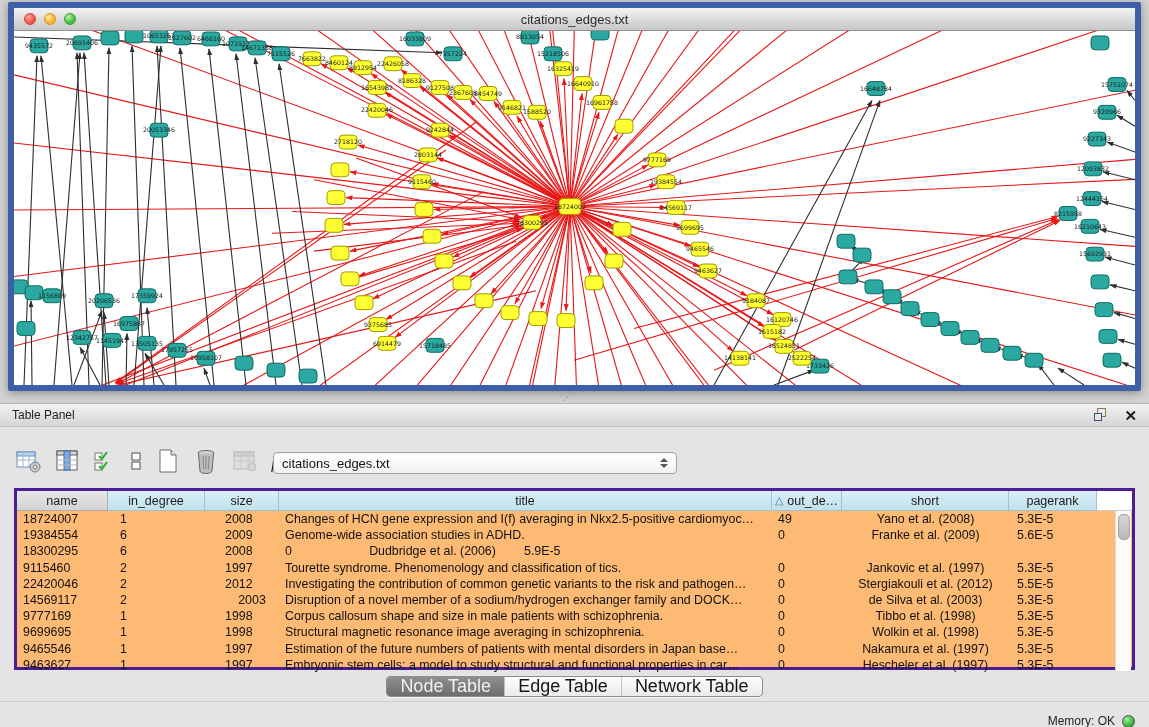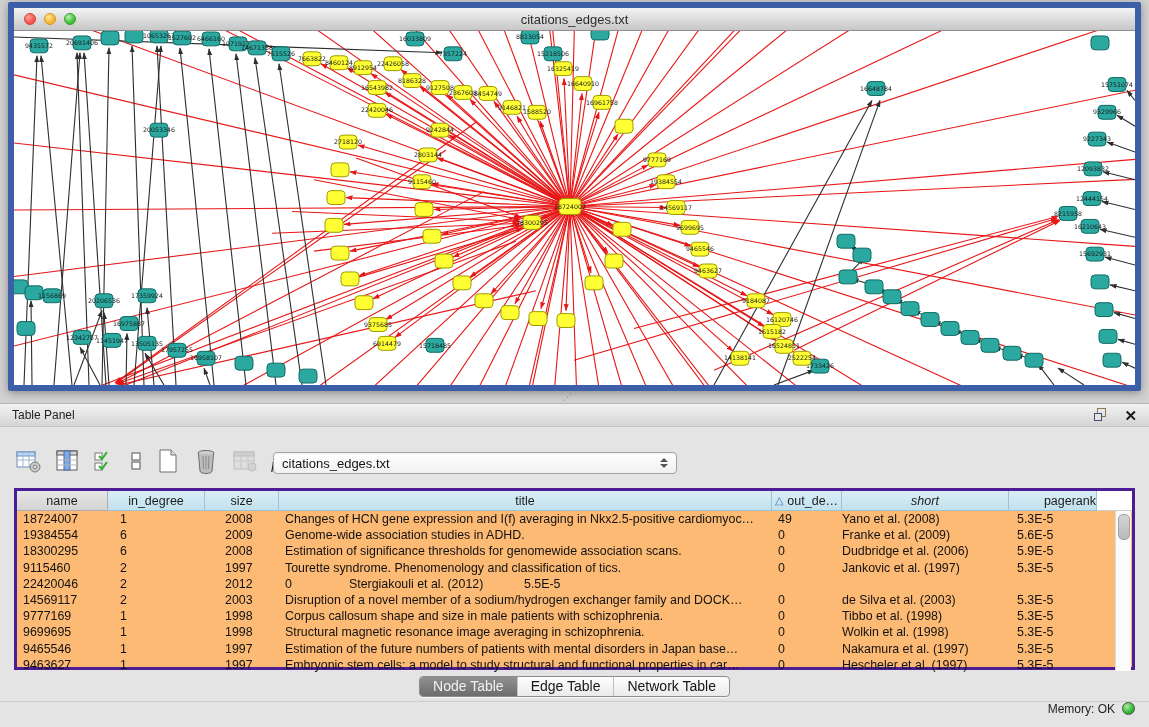--- a/index.html
+++ b/index.html
@@ -49,33 +49,33 @@
   .thead{display:flex;height:20px;}
   .th{box-sizing:border-box;border-right:1px solid #9fc3d2;border-bottom:1px solid #9fc3d2;
       background:linear-gradient(#daeff7,#c1e1ee);font-size:12.5px;display:flex;align-items:center;
       justify-content:center;color:#1b1b1b;white-space:nowrap;overflow:hidden;}
   .th.c0{background:linear-gradient(#e6e6e6,#d3d3d3);border-right:1px solid #adadad;border-bottom:1px solid #adadad;}
   .th .sortg{color:#3f6fae;font-size:11px;margin-right:4px;}
   .th-filler{flex:1;background:#fff;border-bottom:1px solid #cdcdcd;}
   .tbody{position:relative;font-size:12.4px;color:#121212;}
   .tr{display:flex;height:16.2px;line-height:16.2px;}
   .td{box-sizing:border-box;white-space:nowrap;overflow:hidden;}
-  .a-left{text-align:left;}.a-center{}
+  .a-left{text-align:left;}.a-center{text-align:center;}
   .scrollbar{position:absolute;right:1px;top:20px;width:15px;height:160px;background:#fbfbfb;border-left:1px solid #dcdcdc;}
   .thumb{position:absolute;left:2px;top:3px;width:10px;height:24px;background:linear-gradient(#d6d6d6,#b9b9b9);
          border:1px solid #a2a2a2;border-radius:5px;}
 
   .tabsbar{position:absolute;left:0;right:0;top:272px;display:flex;justify-content:center;}
   .seg{display:flex;border:1px solid #8d8d8d;border-radius:4px;overflow:hidden;
        background:linear-gradient(#fefefe,#eaeaea);box-shadow:0 1px 0 rgba(255,255,255,.7);}
-  .seg-item{padding:0 13px;height:19px;line-height:19px;font-size:14px;color:#161616;border-left:1px solid #c2c2c2;}
+  .seg-item{padding:0 13px;height:19px;line-height:19px;font-size:18px;color:#161616;border-left:1px solid #c2c2c2;}
   .seg-item:first-child{border-left:none;}
   .seg-item.active{background:linear-gradient(#909090,#6d6d6d);color:#f1f1f1;border-left-color:#7a7a7a;}
 
-  .statusbar{position:absolute;left:0;right:0;bottom:0;height:27px;display:flex;align-items:flex-start;
+  .statusbar{position:absolute;left:0;right:0;bottom:0;height:27px;display:flex;align-items:flex-end;
              justify-content:flex-end;gap:7px;padding-right:14px;box-sizing:border-box;font-size:12px;color:#1e1e1e;
              border-top:1px solid #cdcdcd;background:#e4e4e4;}
   .mem-dot{width:13px;height:13px;border-radius:50%;background:radial-gradient(circle at 35% 30%,#a8eda0,#2eb22e 65%);
            border:1px solid #4c4c4c;box-sizing:border-box;}
 </style>
 </head>
 <body>
 
 <div id="screen">
 
@@ -551,24 +551,24 @@
           <div class="th" style="width: 74px;">
             <span>size</span>
           </div>
           <div class="th" style="width: 493px;">
             <span>title</span>
           </div>
           <div class="th" style="width: 70px;">
             <span class="sortg">△</span>
             <span>out_de…</span>
           </div>
-          <div class="th" style="width: 167px; font-style: italic;">
+          <div class="th" style="width: 167px;">
             <span>short</span>
           </div>
-          <div class="th" style="width: 88px; justify-content: flex-end;">
+          <div class="th" style="width: 88px;">
             <span>pagerank</span>
           </div>
           <div class="th-filler"></div>
         </div>
       <div class="tbody" id="tbody">
           <div class="tr">
             <div class="td a-left" style="width: 91px; padding-left: 6px;">18724007</div>
             <div class="td a-left" style="width: 97px; padding-left: 12px;">1</div>
             <div class="td a-left" style="width: 74px; padding-left: 20px;">2008</div>
             <div class="td a-left" style="width: 493px; padding-left: 6px;">Changes of HCN gene expression and I(f) averaging in Nkx2.5-positive cardiomyoc…</div>
@@ -582,46 +582,46 @@
             <div class="td a-left" style="width: 74px; padding-left: 20px;">2009</div>
             <div class="td a-left" style="width: 493px; padding-left: 6px;">Genome-wide association studies in ADHD.</div>
             <div class="td a-left" style="width: 70px; padding-left: 6px;">0</div>
             <div class="td a-center" style="width: 167px; padding-left: 0px;">Franke et al. (2009)</div>
             <div class="td a-left" style="width: 88px; padding-left: 8px;">5.6E-5</div>
           </div>
           <div class="tr">
             <div class="td a-left" style="width: 91px; padding-left: 6px;">18300295</div>
             <div class="td a-left" style="width: 97px; padding-left: 12px;">6</div>
             <div class="td a-left" style="width: 74px; padding-left: 20px;">2008</div>
-            <div class="td a-left" style="width: 493px; padding-left: 6px;">Estimation of significance thresholds for genomewide association scans.</div>
             <div class="td a-left" style="width: 70px; padding-left: 6px;">0</div>
             <div class="td a-center" style="width: 167px; padding-left: 0px;">Dudbridge et al. (2006)</div>
             <div class="td a-left" style="width: 88px; padding-left: 8px;">5.9E-5</div>
           </div>
           <div class="tr">
             <div class="td a-left" style="width: 91px; padding-left: 6px;">9115460</div>
             <div class="td a-left" style="width: 97px; padding-left: 12px;">2</div>
             <div class="td a-left" style="width: 74px; padding-left: 20px;">1997</div>
             <div class="td a-left" style="width: 493px; padding-left: 6px;">Tourette syndrome. Phenomenology and classification of tics.</div>
             <div class="td a-left" style="width: 70px; padding-left: 6px;">0</div>
             <div class="td a-center" style="width: 167px; padding-left: 0px;">Jankovic et al. (1997)</div>
             <div class="td a-left" style="width: 88px; padding-left: 8px;">5.3E-5</div>
           </div>
           <div class="tr">
             <div class="td a-left" style="width: 91px; padding-left: 6px;">22420046</div>
             <div class="td a-left" style="width: 97px; padding-left: 12px;">2</div>
             <div class="td a-left" style="width: 74px; padding-left: 20px;">2012</div>
+            <div class="td a-left" style="width: 493px; padding-left: 6px;">Investigating the contribution of common genetic variants to the risk and pathogen…</div>
             <div class="td a-left" style="width: 70px; padding-left: 6px;">0</div>
             <div class="td a-center" style="width: 167px; padding-left: 0px;">Stergiakouli et al. (2012)</div>
             <div class="td a-left" style="width: 88px; padding-left: 8px;">5.5E-5</div>
           </div>
           <div class="tr">
             <div class="td a-left" style="width: 91px; padding-left: 6px;">14569117</div>
             <div class="td a-left" style="width: 97px; padding-left: 12px;">2</div>
-            <div class="td a-left" style="width: 74px; padding-left: 20px;">2003</div>
+            <div class="td a-left" style="width: 74px; padding-left: 20px; text-align: center;">2003</div>
             <div class="td a-left" style="width: 493px; padding-left: 6px;">Disruption of a novel member of a sodium/hydrogen exchanger family and DOCK…</div>
             <div class="td a-left" style="width: 70px; padding-left: 6px;">0</div>
             <div class="td a-center" style="width: 167px; padding-left: 0px;">de Silva et al. (2003)</div>
             <div class="td a-left" style="width: 88px; padding-left: 8px;">5.3E-5</div>
           </div>
           <div class="tr">
             <div class="td a-left" style="width: 91px; padding-left: 6px;">9777169</div>
             <div class="td a-left" style="width: 97px; padding-left: 12px;">1</div>
             <div class="td a-left" style="width: 74px; padding-left: 20px;">1998</div>
             <div class="td a-left" style="width: 493px; padding-left: 6px;">Corpus callosum shape and size in male patients with schizophrenia.</div>

